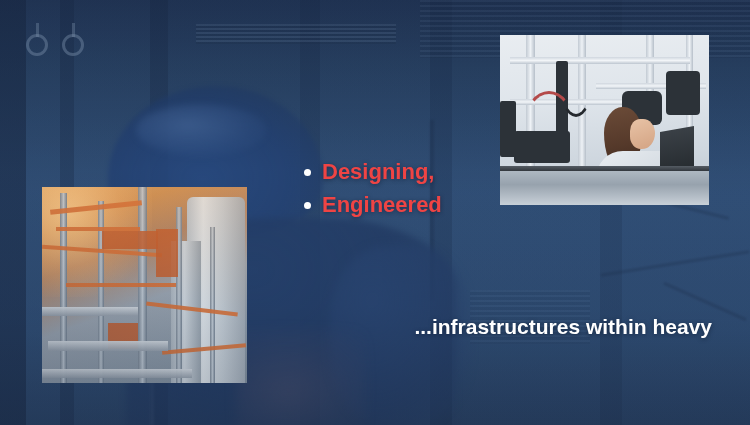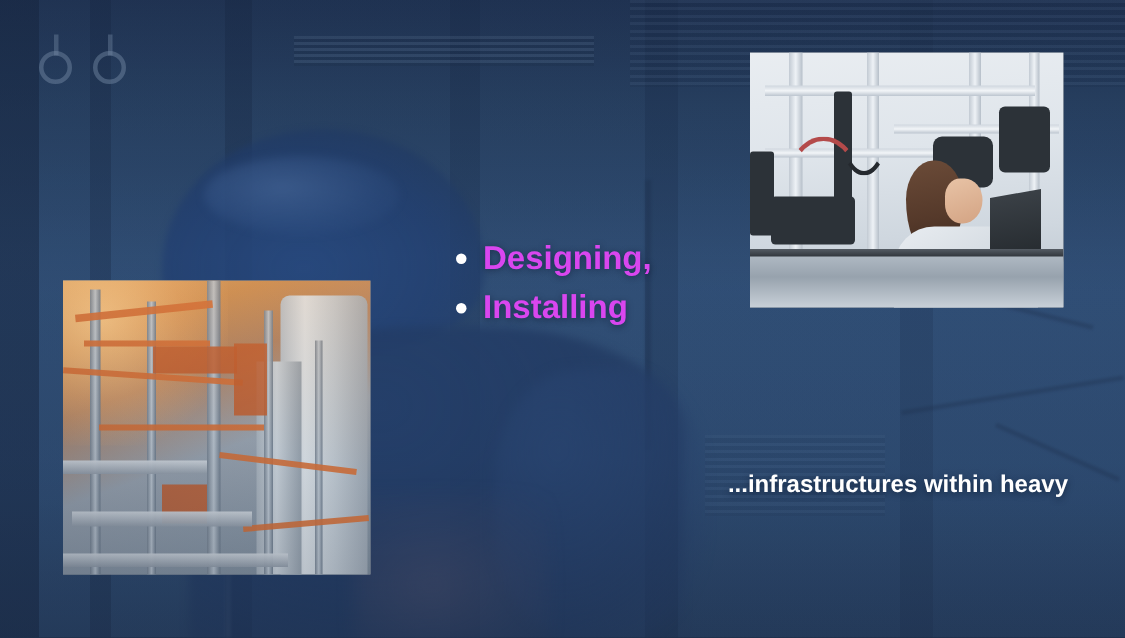--- a/index.html
+++ b/index.html
@@ -286,39 +286,39 @@
     margin: 0;
     padding: 0;
     list-style: none;
   }
   #bullet-list li {
     position: relative;
     padding-left: 22px;
     margin-bottom: 9px;
     font-size: 22px;
     font-weight: bold;
-    color: #d946ef;
+    color: #ef4444;
     line-height: 1.08;
     text-shadow: 0 1px 4px rgba(10,20,40,.5);
     white-space: nowrap;
   }
   #bullet-list li::before {
     content: "";
     position: absolute;
     left: 4px; top: 9px;
     width: 7px; height: 7px;
     border-radius: 50%;
     background: #ffffff;
   }
   #closing {
     position: absolute;
     right: 38px; top: 313px;
     width: 330px;
     text-align: right;
-    font-size: 16px;
+    font-size: 21px;
     font-weight: bold;
     color: #ffffff;
     line-height: 1.32;
     text-shadow: 0 1px 4px rgba(10,20,40,.55);
   }
   #closing div { white-space: nowrap; }
 </style>
 </head>
 <body>
 
@@ -406,21 +406,21 @@
     <div class="lab-rail"></div>
     <div class="lab-bench"></div>
   </div>
 
 
   <ul id="bullet-list">
     <li>
       <span>Designing,</span>
     </li>
     <li>
-      <span>Installing</span>
+      <span>Engineered</span>
     </li>
   </ul>
 
   <div id="closing">
     <div>...infrastructures within heavy</div>
   </div>
 
 </div>
 
 </body></html>

